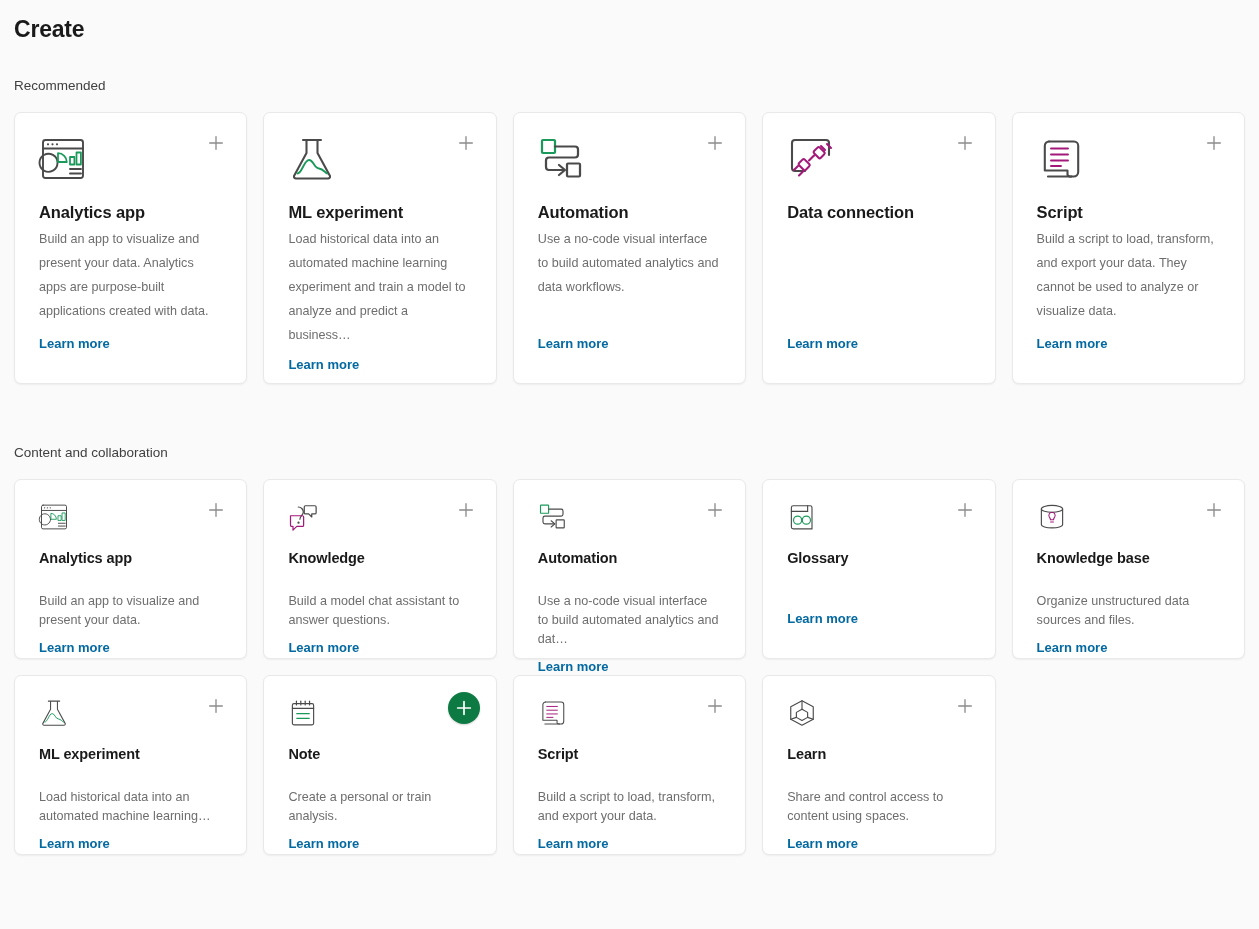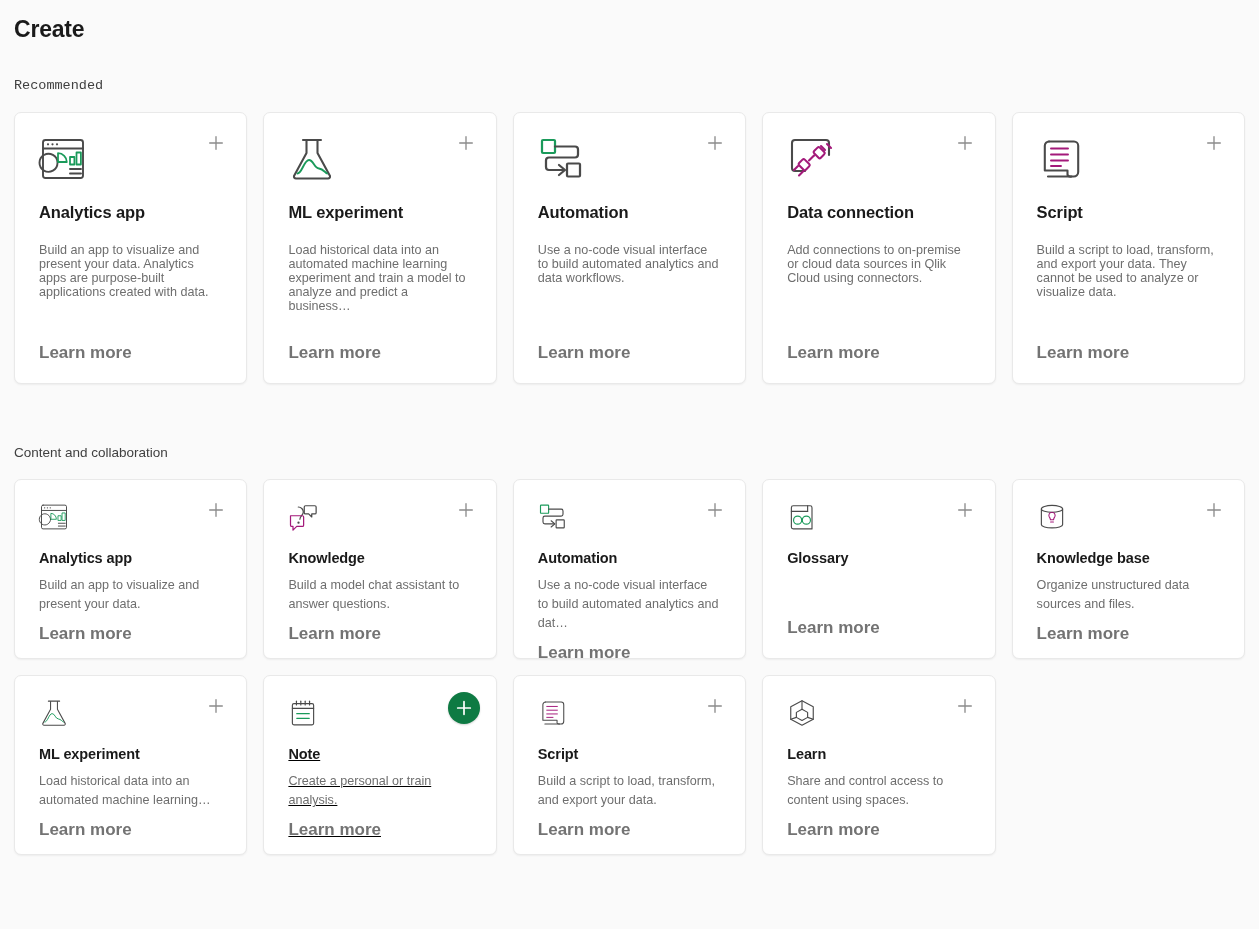--- a/index.html
+++ b/index.html
@@ -21,39 +21,39 @@
     padding-top: 14px;
     line-height: 30px;
   }
 
   .section-title {
     font-size: 13.5px;
     color: #404040;
     font-weight: normal;
     line-height: 18px;
   }
-  .section-recommended { margin-top: 33px; font-family: Liberation Mono, monospace; }
+  .section-recommended { margin-top: 33px; }
   .section-content     { margin-top: 60px; }
 
   .grid {
     display: grid;
     grid-template-columns: repeat(5, 1fr);
     gap: 16px;
   }
   .grid-recommended { margin-top: 17px; }
   .grid-content     { margin-top: 17px; }
   .grid-content2    { margin-top: 16px; }
 
   .card {
     position: relative;
     background: #ffffff;
     border: 1px solid #e9e9e9;
     border-radius: 7px;
     box-shadow: 0 1px 2px rgba(0,0,0,0.055);
-    padding: 22px 24px 20px 24px;
+    padding: 22px 24px 32px 24px;
     display: flex;
     flex-direction: column;
   }
   .card-lg { height: 272px; }
   .card-sm { height: 180px; }
 
   .card-icon {
     height: 48px;
     display: flex;
     align-items: flex-start;
@@ -86,41 +86,40 @@
     color: #1a1a1a;
     letter-spacing: -0.1px;
     margin-top: 18px;
     line-height: 22px;
   }
   .card-sm .card-title { font-size: 14.5px; margin-top: 16px; line-height: 20px; }
 
   .card-desc {
     font-size: 12.6px;
     color: #6e6e6e;
-    line-height: 14px;
-    margin-top: 20px;
+    line-height: 24px;
+    margin-top: 4px;
     max-width: 182px;
   }
-  .card-sm .card-desc { margin-top: 8px; max-width: 196px; line-height: 19px; }
+  .card-sm .card-desc { margin-top: 24px; max-width: 196px; line-height: 19px; }
 
   .learn-more {
     margin-top: auto;
-    font-size: 17px;
-    color: #737373;
+    font-size: 13px;
+    color: #0369a1;
     font-weight: bold;
     cursor: pointer;
     align-self: flex-start;
   }
   .card-lg .learn-more { padding-top: 10px; }
   .card-sm .learn-more { padding-top: 10px; }
 
   
   .focus-wrap {
     position: relative;
-    text-decoration: underline;
   }
   .focus-wrap::after {
     content: "";
     position: absolute;
     left: -12px; top: -12px; right: -12px; bottom: -30px;
     border: 4px solid #d6００4f;
     border-color: #dc0a4e;
     border-radius: 18px;
     pointer-events: none;
   }
@@ -215,21 +214,20 @@
         </g>
       </svg>
         </div>
     <button class="plus-btn" title="">
       <svg width="18" height="18" viewBox="0 0 20 20" fill="none">
     <line x1="10" y1="3" x2="10" y2="17" stroke="#8c8c8c" stroke-width="1.5" stroke-linecap="round"></line>
     <line x1="3" y1="10" x2="17" y2="10" stroke="#8c8c8c" stroke-width="1.5" stroke-linecap="round"></line>
   </svg>
     </button>
     <div class="card-title">Data connection</div>
-    <div class="card-desc">Add connections to on-premise or cloud data sources in Qlik Cloud using connectors.</div>
     <a class="learn-more">Learn more</a>
   </div>
       <div class="card card-lg">
     <div class="card-icon">
           <svg width="48" height="48" viewBox="0 0 48 48" fill="none" stroke-linecap="round" stroke-linejoin="round">
         <path d="M12 6.5 L37 6.5 A4.2 4.2 0 0 1 41.2 10.7 L41.2 37 A4.5 4.5 0 0 1 36.7 41.5 L11 41.5" stroke="#4a4a4a" stroke-width="2.08" fill="none"></path>
         <path d="M12 6.5 A4.2 4.2 0 0 0 7.8 10.7 L7.8 35.5 L30.5 35.5 L30.5 40 A4 4 0 0 0 34.5 41.5" stroke="#4a4a4a" stroke-width="2.08" fill="none"></path>
         <g stroke="#a3197a" stroke-width="1.92">
           <line x1="14" y1="13.5" x2="31" y2="13.5"></line>
           <line x1="14" y1="19.5" x2="31" y2="19.5"></line>

